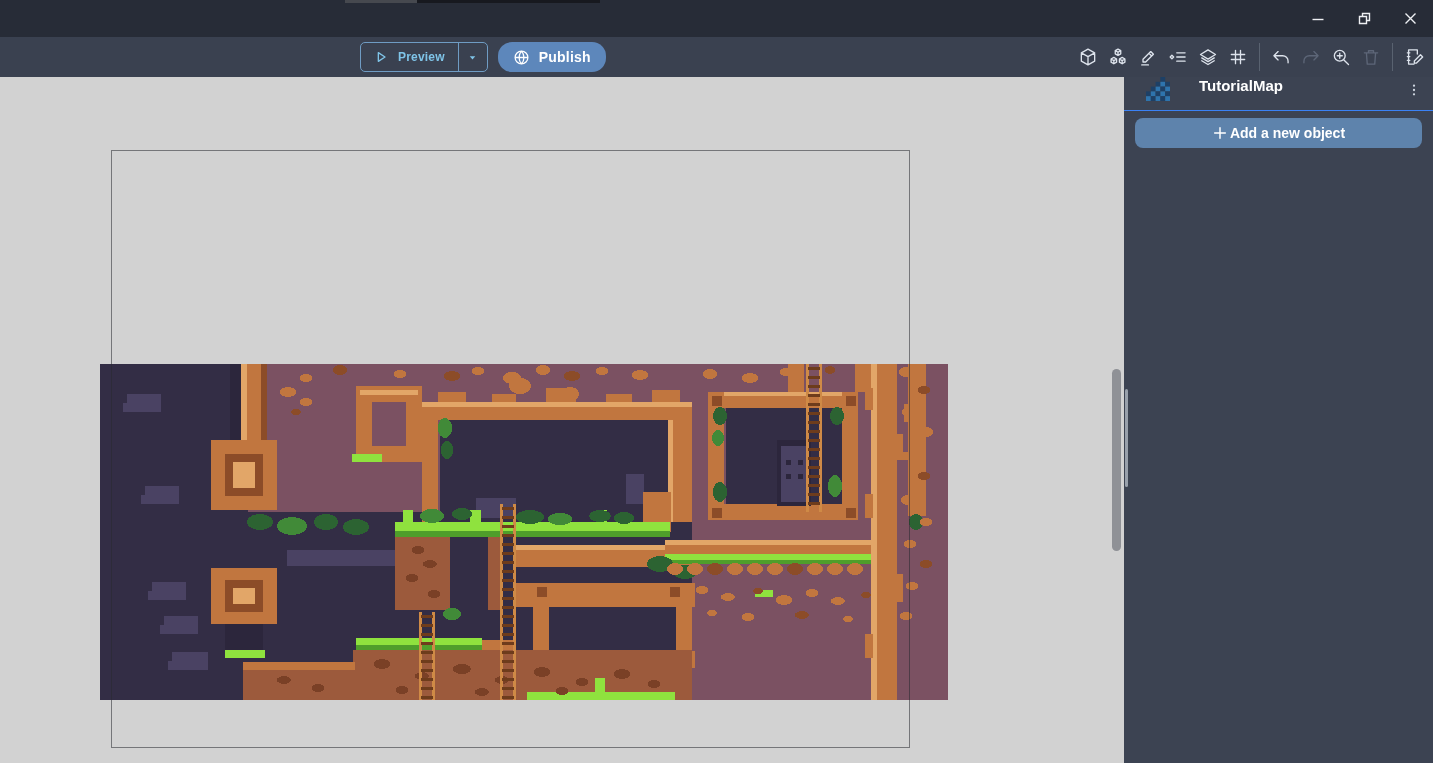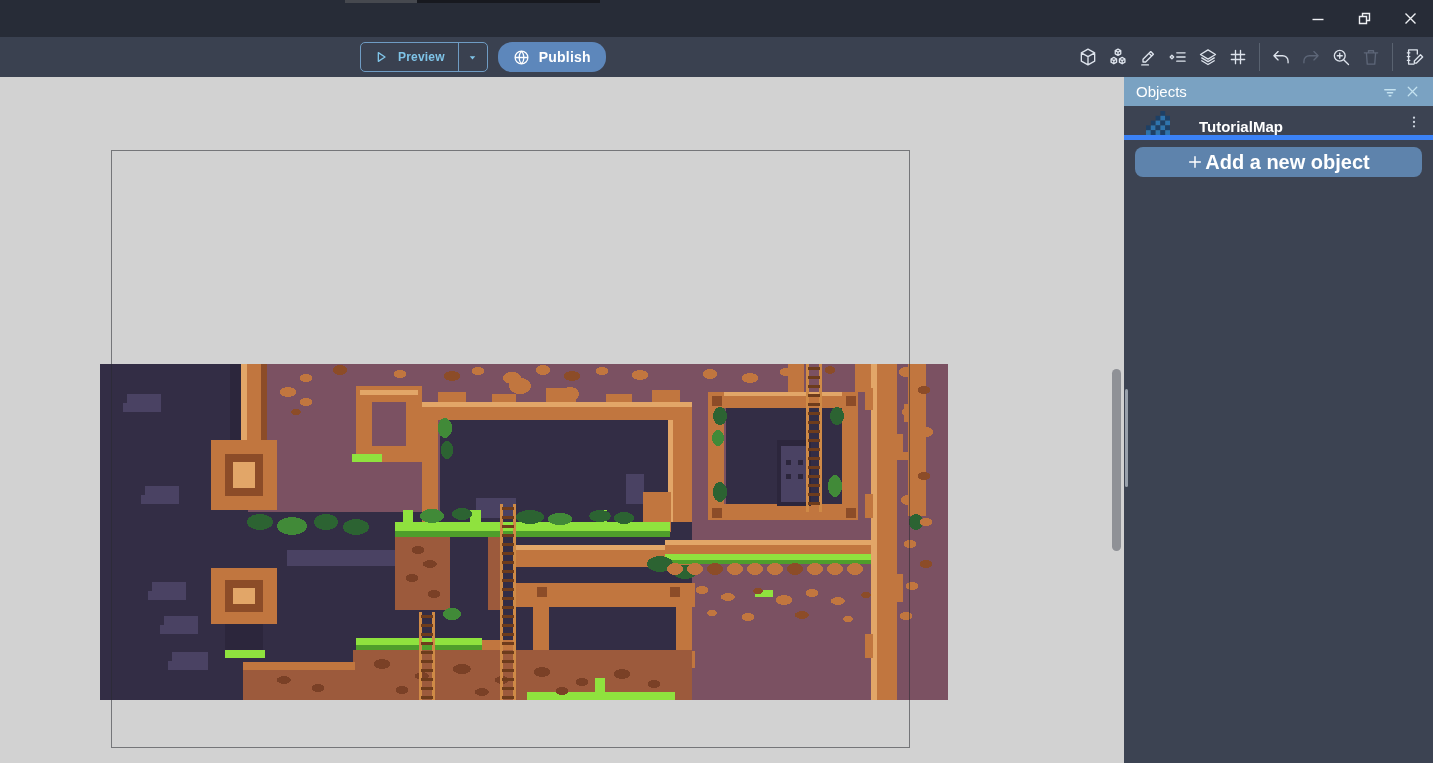--- a/index.html
+++ b/index.html
@@ -32,25 +32,25 @@
   .scene-frame { position:absolute; left:111px; top:73px; width:799px; height:598px; border:1px solid rgba(40,42,48,0.55); z-index:3; pointer-events:none; }
   .tilemap { position:absolute; left:100px; top:287px; width:848px; height:336px; z-index:2; }
   .tilemap svg { display:block; width:848px; height:336px; shape-rendering:crispEdges; }
   .canvas-scrollbar { position:absolute; left:1112px; top:292px; width:9px; height:182px; background:#8f9196; border-radius:5px; z-index:5; cursor:pointer; }
 
   
   .panel { position:absolute; left:1124px; top:77px; width:309px; height:686px; background:#3c4352; }
   .panel-header { height:29px; background:#7aa2c2; display:flex; align-items:center; padding:0 10px 0 12px; }
   .panel-title { flex:1; color:#fff; font-size:15px; }
   .ph-icon { display:flex; align-items:center; justify-content:center; width:22px; height:22px; color:#c4e2f0; cursor:pointer; }
-  .obj-row { height:34px; display:flex; align-items:flex-end; padding:0 8px 0 22px; border-bottom:5px solid #3b82f6; cursor:pointer; }
+  .obj-row { height:34px; display:flex; align-items:flex-start; padding:0 8px 0 22px; border-bottom:1px solid #3b82f6; cursor:pointer; }
   .obj-thumb { width:24px; height:24px; flex:none; }
   .obj-label { color:#fff; font-size:15px; font-weight:700; margin-left:29px; flex:1; }
   .kebab { width:22px; height:26px; display:flex; align-items:center; justify-content:center; color:#cfd6e0; cursor:pointer; }
-  .btn-add { display:flex; align-items:center; justify-content:center; gap:2px; margin:7px 11px 0 11px; height:30px; width:287px; background:#5e83ac; border:none; border-radius:8px; color:#fff; font-size:20px; font-weight:700; cursor:pointer; }
+  .btn-add { display:flex; align-items:center; justify-content:center; gap:2px; margin:7px 11px 0 11px; height:30px; width:287px; background:#5e83ac; border:none; border-radius:8px; color:#fff; font-size:14px; font-weight:700; cursor:pointer; }
   .panel-scrollbar { position:absolute; left:1px; top:312px; width:3px; height:98px; background:#98a0ab; border-radius:2px; cursor:pointer; }
 </style>
 </head>
 <body>
 
 <div class="titlebar">
   <div class="tabstrip-a"></div>
   <div class="tabstrip-b"></div>
   <div class="win-controls">
     <div class="win-btn">
@@ -405,33 +405,20 @@
         <rect x="708" y="120" width="12" height="3" fill="#6e3c1c"></rect>
         <rect x="708" y="129" width="12" height="3" fill="#6e3c1c"></rect>
         <rect x="708" y="138" width="12" height="3" fill="#6e3c1c"></rect>
       </svg>
   </div>
   <div class="scene-frame"></div>
   <div class="canvas-scrollbar"></div>
 </div>
 
 <div class="panel">
-  <div class="panel-header">
-    <span class="panel-title">Objects</span>
-    <span class="ph-icon">
-      <svg width="18" height="18" viewBox="0 0 24 24" fill="none" stroke="currentColor" stroke-width="1.8" stroke-linecap="round">
-          <path d="M5 9h14M8.5 13h7M10.8 17h2.4"></path>
-        </svg>
-    </span>
-    <span class="ph-icon">
-      <svg width="17" height="17" viewBox="0 0 24 24" fill="none" stroke="currentColor" stroke-width="1.8" stroke-linecap="round">
-          <path d="M6 6l12 12M18 6L6 18"></path>
-        </svg>
-    </span>
-  </div>
   <div class="obj-row">
     <svg class="obj-thumb" id="obj-thumb" viewBox="0 0 25 25">
         <rect x="15" y="0" width="5" height="5" fill="#1d4066"></rect>
         <rect x="10" y="5" width="5" height="5" fill="#1d4066"></rect>
         <rect x="15" y="5" width="5" height="5" fill="#2e74ad"></rect>
         <rect x="20" y="5" width="5" height="5" fill="#1d4066"></rect>
         <rect x="5" y="10" width="5" height="5" fill="#1d4066"></rect>
         <rect x="10" y="10" width="5" height="5" fill="#2e74ad"></rect>
         <rect x="15" y="10" width="5" height="5" fill="#1d4066"></rect>
         <rect x="20" y="10" width="5" height="5" fill="#2e74ad"></rect>

